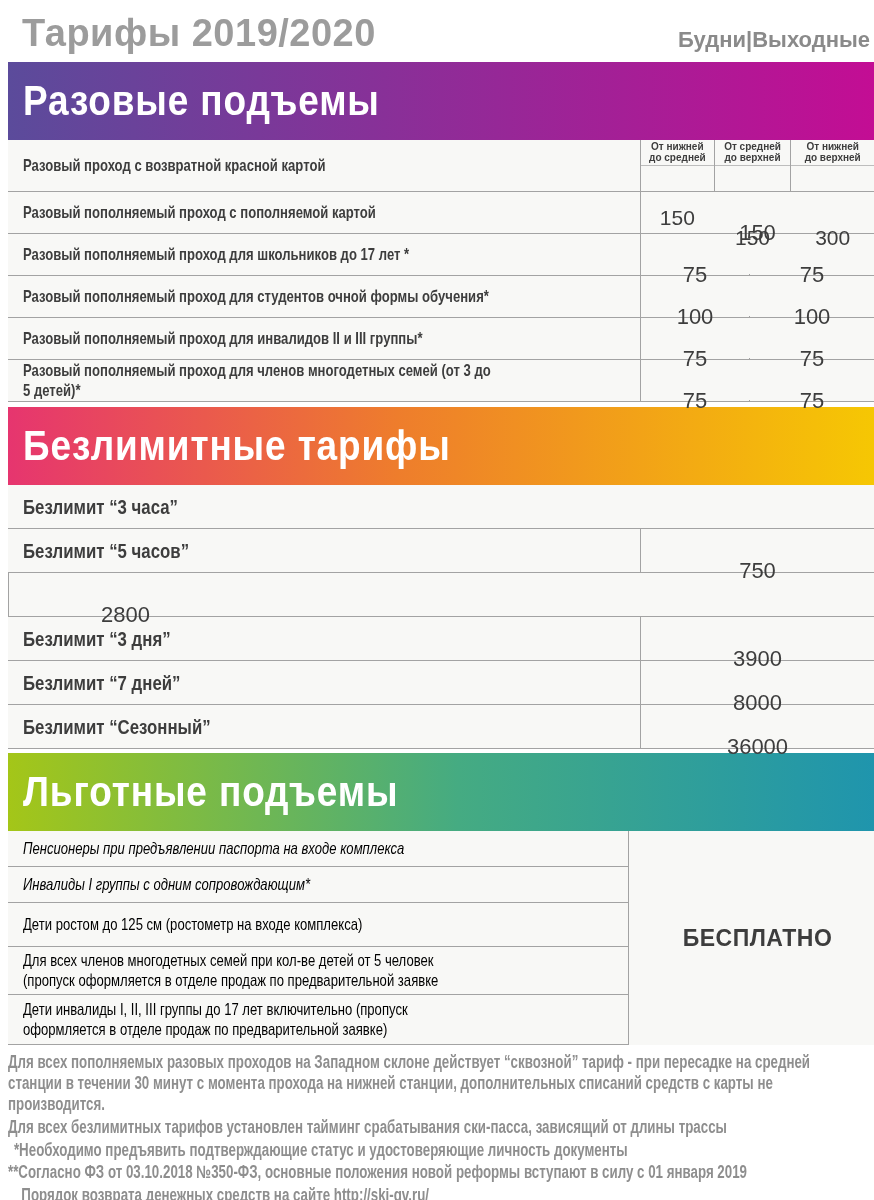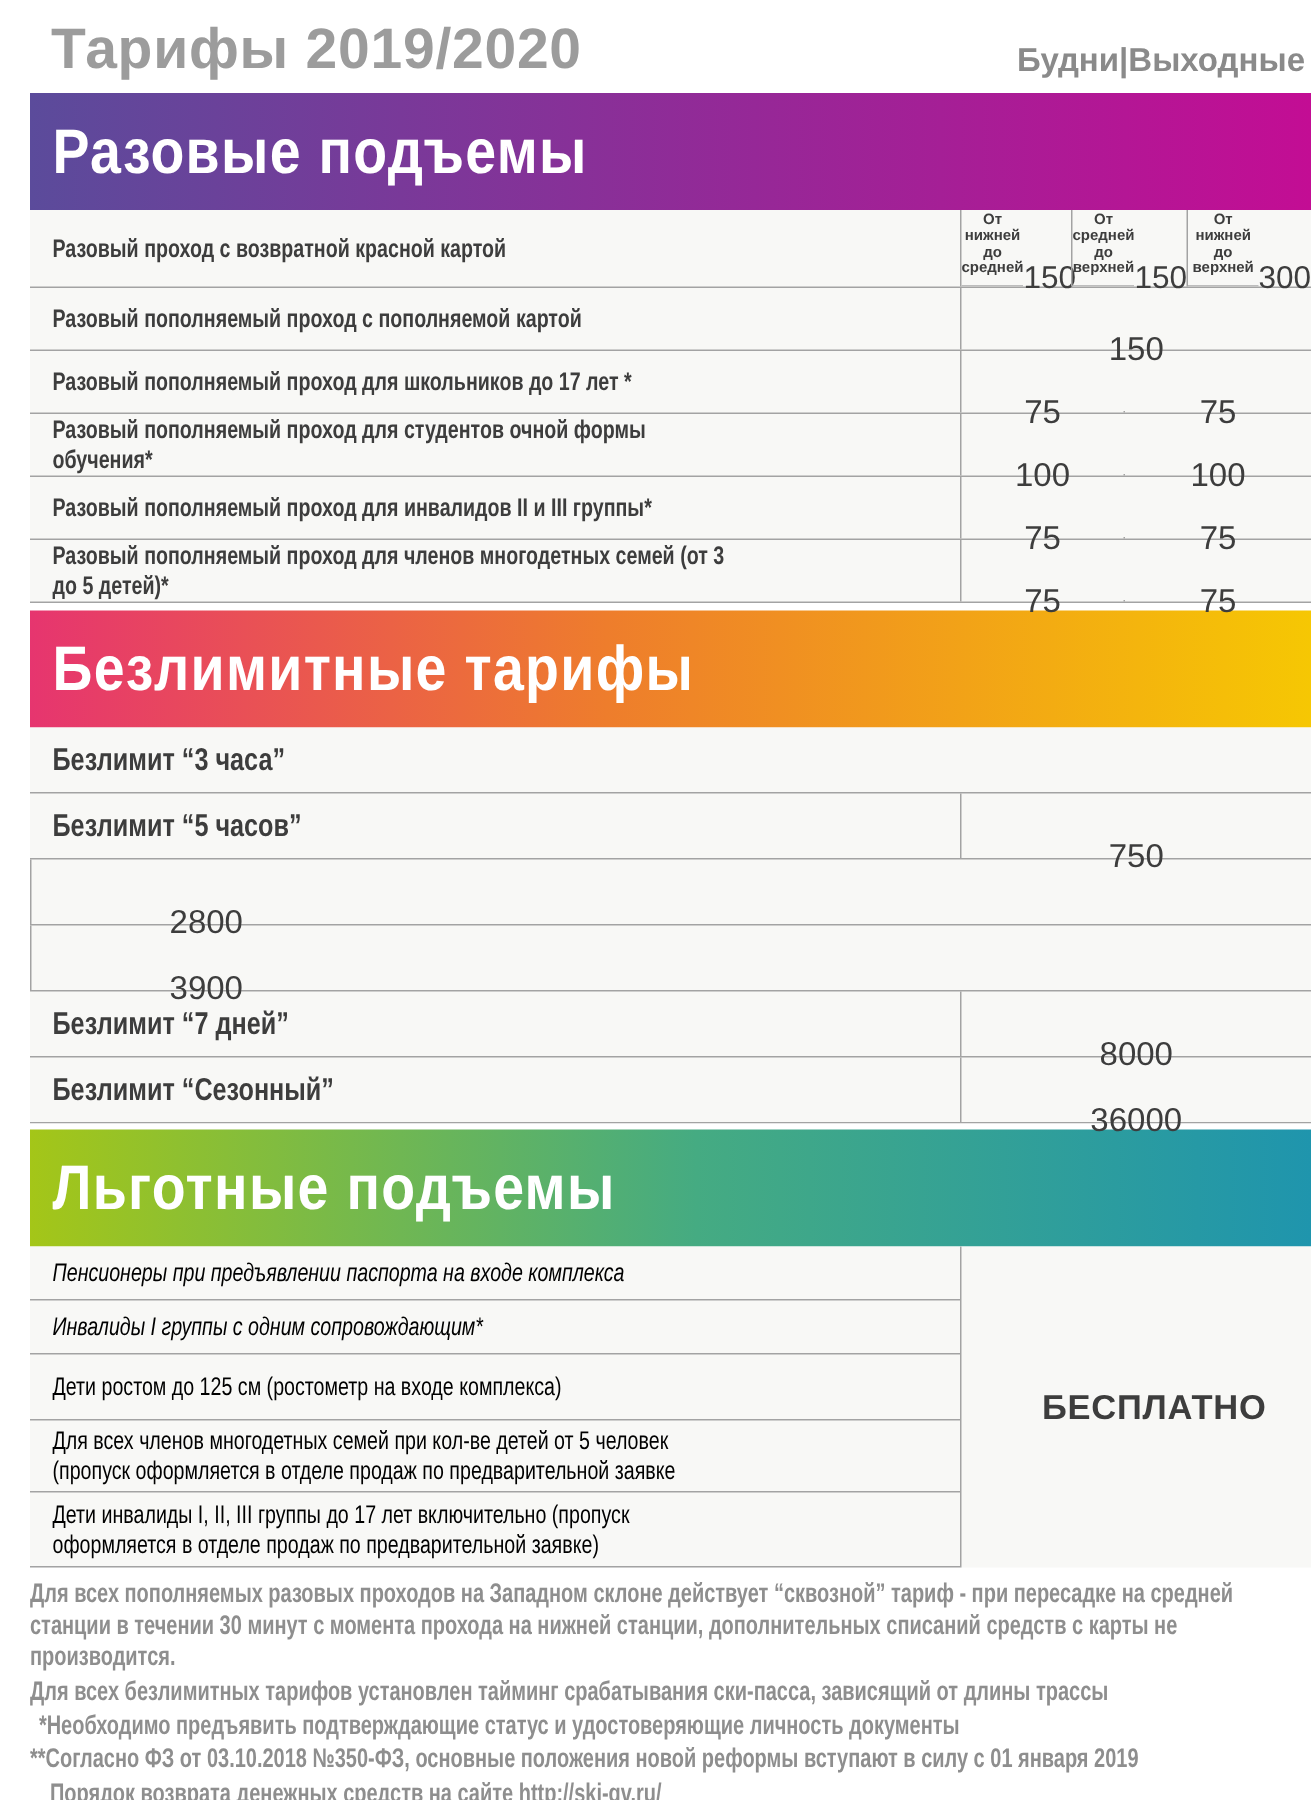--- a/index.html
+++ b/index.html
@@ -2,21 +2,21 @@
 <html style="--title_gray: #9c9c9c; --period_gray: #8a8a8a; --text_dark: #3d3d3d; --border_gray: #a3a3a3; --foot_gray: #8e8e8e; --sec1_from: #5b4b9b; --sec1_to: #c30d94; --sec2_from: #e6356f; --sec2_mid: #ee7d2c; --sec2_to: #f6c703; --sec3_from: #a4c618; --sec3_mid: #45ab82; --sec3_to: #1f95ad;"><head>
 <meta charset="utf-8">
 <style>
   * { margin:0; padding:0; box-sizing:border-box; }
   html,body { background:#ffffff; }
   body {
     width:874px; height:1200px; overflow:hidden;
     font-family:"Liberation Sans", sans-serif;
     -webkit-font-smoothing:antialiased;
   }
-  .page { width:874px; height:1200px; padding-left:20px; position:relative; }
+  .page { width:874px; height:1200px; padding-left:8px; position:relative; }
 
   
   .top-header { height:62px; display:flex; align-items:flex-end; justify-content:space-between;
     padding:0 4px 10px 14px; }
   .page-title { font-size:38px; font-weight:bold; color:var(--title_gray); letter-spacing:.5px; line-height:1; }
   .period-label { font-size:22px; font-weight:bold; color:var(--period_gray); line-height:1.1; }
 
   
   .bar { height:78px; display:flex; align-items:center; padding-left:15px;
     color:#ffffff; font-size:42px; font-weight:bold; letter-spacing:1px; }
@@ -34,22 +34,22 @@
     font-size:17px; line-height:1.12; }
   .cond2 { display:block; width:780px; transform:scaleX(.80); transform-origin:0 50%;
     font-size:21px; line-height:1.1; }
   .vals { width:234px; border-left:1px solid var(--border_gray); display:flex; align-items:stretch; }
   .num { display:flex; align-items:center; justify-content:center;
     font-size:22px; font-weight:normal; color:var(--text_dark);margin-top:40px; }
 
   
   .trow-first { height:52px; }
   .trow-std { height:42px; }
-  .vcol { display:flex; flex-direction:row; }
-  .vcol + .vcol { border-left:1px solid var(--border_gray); }
+  .vcol { display:flex; flex-direction:column; }
+  .vcol + .vcol { border-left:1px solid var(--border_gray);gap:20px; }
   .vcol-1 { width:73px; } .vcol-2 { width:77px; } .vcol-3 { width:84px; }
   .vcol-head { font-size:10px; font-weight:bold; text-align:center; line-height:1.08;
     color:var(--text_dark); padding:2px 0 1px; border-bottom:1px solid #bdbdbd; white-space:pre-line; }
   .vcol .num { flex:1; font-size:21px; }
   .vspan .num { flex:1; }
   .vtwo .num { width:108px; }
   .vtwo .num + .num { border-left:1px solid var(--border_gray); width:125px; }
 
   
   .trow-u { height:44px; }
@@ -182,20 +182,23 @@
       <div class="vals vals-u">
         <div class="num">750</div>
       </div>
     </div>
     <div class="trow trow-u">
       <div class="vals vals-u">
         <div class="num">2800</div>
       </div>
     </div>
     <div class="trow trow-u">
+      <div class="trow-label">
+        <span class="cond2">Безлимит “3  дня”</span>
+      </div>
       <div class="vals vals-u">
         <div class="num">3900</div>
       </div>
     </div>
     <div class="trow trow-u">
       <div class="trow-label">
         <span class="cond2">Безлимит “7  дней”</span>
       </div>
       <div class="vals vals-u">
         <div class="num">8000</div>

